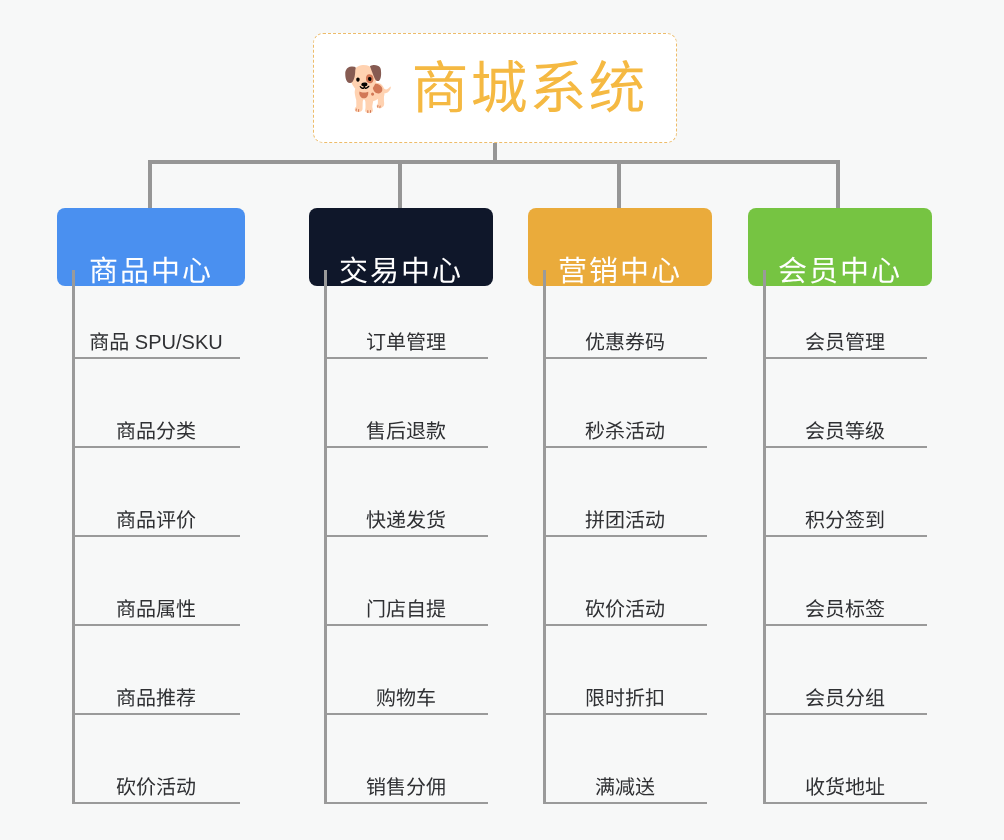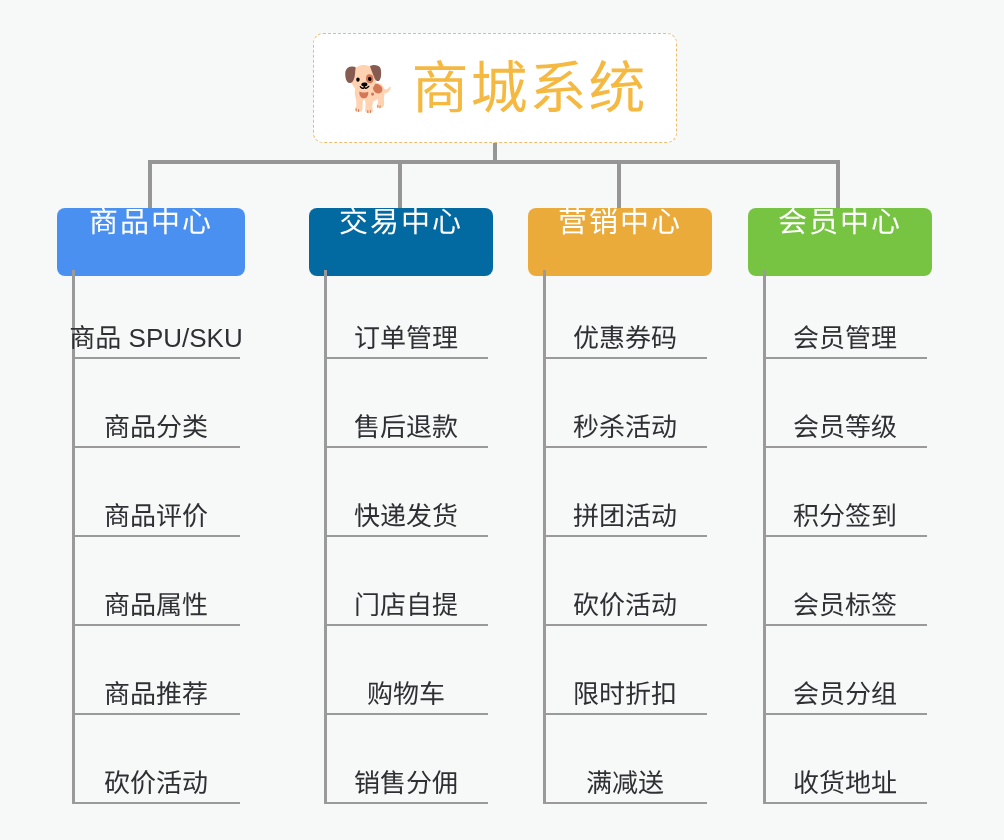--- a/index.html
+++ b/index.html
@@ -49,23 +49,23 @@
   .conn-drop{      
     top:160px;width:4px;height:48px;
   }
 
   
   .column{
     position:absolute;
     top:208px;
   }
   .branch-box{
-    height:68px;
+    height:78px;
     border-radius:8px;
-    display:flex;align-items:flex-start;justify-content:center;
+    display:flex;align-items:flex-end;justify-content:center;
     box-sizing:border-box;
   }
   .branch-label{
     color:#ffffff;
     font-size:29px;
     letter-spacing:2px;
     line-height:1;
     white-space:nowrap;
   }
 
@@ -85,21 +85,21 @@
   .leaf-item{
     height:89px;
     box-sizing:border-box;
     border-bottom:2px solid #9a9a9a;
     display:flex;
     align-items:flex-end;
     justify-content:center;
     padding-bottom:3px;
   }
   .leaf-text{
-    font-size:26px;
+    font-size:20px;
     color:#2f3033;
     line-height:1.15;
     white-space:nowrap;
   }
 </style>
 </head>
 <body>
 
 <div id="canvas">
 
@@ -117,21 +117,21 @@
       <div class="conn conn-drop" style="left: 836px;"></div>
     </div>
 
   <div id="columns">
       <div class="column" style="left: 57px; width: 188px;">
         <div class="branch-box" style="background: rgb(74, 144, 240); width: 188px;">
           <span class="branch-label">商品中心</span>
         </div>
       </div>
       <div class="column" style="left: 309px; width: 184px;">
-        <div class="branch-box" style="background: #0369a1; width: 184px;">
+        <div class="branch-box" style="background: #0f172a; width: 184px;">
           <span class="branch-label">交易中心</span>
         </div>
       </div>
       <div class="column" style="left: 528px; width: 184px;">
         <div class="branch-box" style="background: rgb(234, 171, 59); width: 184px;">
           <span class="branch-label">营销中心</span>
         </div>
       </div>
       <div class="column" style="left: 748px; width: 184px;">
         <div class="branch-box" style="background: rgb(118, 196, 66); width: 184px; font-family: Liberation Serif, serif;">

